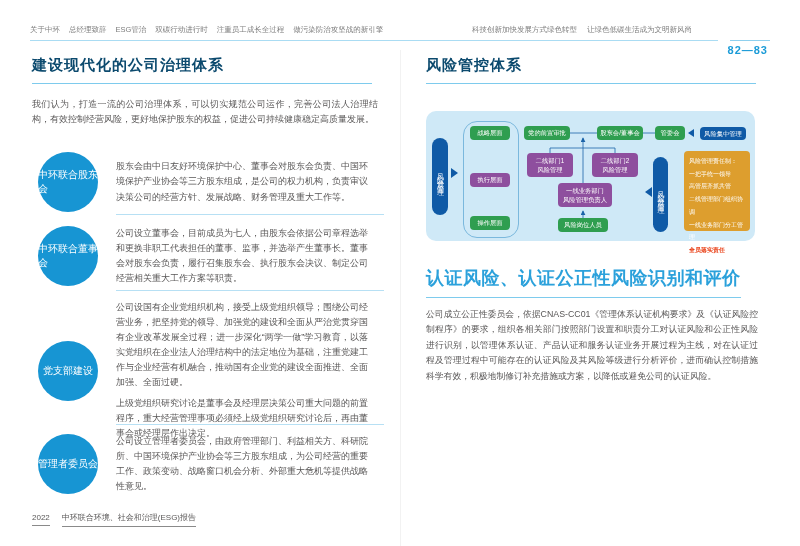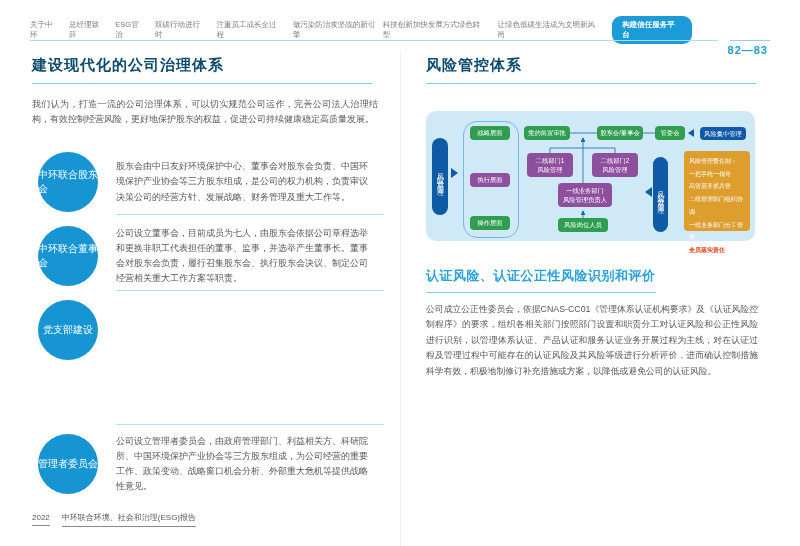--- a/index.html
+++ b/index.html
@@ -15,21 +15,21 @@
   .nav-right{margin-left:auto;display:flex;gap:10px;align-items:center;margin-right:78px;}
   .nav-pill{background:#1b9bd7;color:#fff;border-radius:9px;padding:4px 10px;font-weight:bold;}
   .pagenum{position:absolute;right:2px;top:24px;color:#1b9bd7;font-size:11px;font-weight:bold;letter-spacing:1px;}
   .nav-rule{position:absolute;left:30px;top:40px;width:688px;height:1px;background:#aadcf3;}
   .pagenum-rule{position:absolute;right:30px;top:40px;width:40px;height:1px;background:#8fd0ee;}
   .fold{position:absolute;left:400px;top:50px;bottom:0;width:1px;background:rgba(0,0,0,0.05);}
 
   
   .sec-title{margin:0;font-size:15px;font-weight:bold;color:#0c4a6e;letter-spacing:1px;}
   .title-rule{height:1px;background:#7ecbed;margin-top:8px;}
-  .sub-title{margin:0;display:inline-block;font-size:13px;font-weight:bold;color:#2ba1db;
+  .sub-title{margin:0;display:inline-block;font-size:18px;font-weight:bold;color:#2ba1db;
     letter-spacing:0.5px;border-bottom:1px solid #7ecbed;padding-bottom:7px;}
   p{margin:0;}
 
   
   .page-left{position:absolute;left:32px;top:56px;width:348px;height:486px;}
   .intro{margin-top:13px;width:346px;font-size:9px;line-height:1.7;color:#595757;text-align:justify;}
   .gov-row{position:absolute;left:0;width:348px;display:flex;align-items:center;gap:18px;padding-left:6px;box-sizing:border-box;}
   .badge-circle{width:60px;height:60px;border-radius:50%;background:#1795d3;color:#fff;
     flex-shrink:0;display:flex;align-items:center;justify-content:center;font-size:10px;}
   .gov-text{font-size:9px;line-height:1.67;color:#595757;text-align:justify;width:252px;}
@@ -73,21 +73,20 @@
     <span>关于中环</span>
     <span>总经理致辞</span>
     <span>ESG管治</span>
     <span>双碳行动进行时</span>
     <span>注重员工成长全过程</span>
     <span>做污染防治攻坚战的新引擎</span>
   </nav>
   <nav class="nav-right">
     <span>科技创新加快发展方式绿色转型</span>
     <span>让绿色低碳生活成为文明新风尚</span>
-    <span class="nav-pill">构建信任服务平台</span>
   </nav>
   <span class="pagenum">82—83</span>
 </header>
 <div class="nav-rule"></div>
 <div class="pagenum-rule"></div>
 <div class="fold"></div>
 
 <section class="page-left">
   <h1 class="sec-title">建设现代化的公司治理体系</h1>
   <div class="title-rule" style="width:340px;"></div>
@@ -104,20 +103,24 @@
   <div class="gov-row" style="top:170px;">
     <div class="badge-circle">中环联合董事会</div>
     <div class="gov-text">
         <p>公司设立董事会，目前成员为七人，由股东会依据公司章程选举和更换非职工代表担任的董事、监事，并选举产生董事长。董事会对股东会负责，履行召集股东会、执行股东会决议、制定公司经营相关重大工作方案等职责。</p>
       </div>
   </div>
   <div class="gov-divider" style="top:234px;"></div>
 
   <div class="gov-row" style="top:244px;">
     <div class="badge-circle">党支部建设</div>
+    <div class="gov-text">
+      <p>公司设国有企业党组织机构，接受上级党组织领导；围绕公司经营业务，把坚持党的领导、加强党的建设和全面从严治党贯穿国有企业改革发展全过程；进一步深化“两学一做”学习教育，以落实党组织在企业法人治理结构中的法定地位为基础，注重党建工作与企业经营有机融合，推动国有企业党的建设全面推进、全面加强、全面过硬。</p>
+      <p>上级党组织研究讨论是董事会及经理层决策公司重大问题的前置程序，重大经营管理事项必须经上级党组织研究讨论后，再由董事会或经理层作出决定。</p>
+    </div>
   </div>
   <div class="gov-divider" style="top:368px;"></div>
 
   <div class="gov-row" style="top:378px;">
     <div class="badge-circle">管理者委员会</div>
     <div class="gov-text">
         <p>公司设立管理者委员会，由政府管理部门、利益相关方、科研院所、中国环境保护产业协会等三方股东组成，为公司经营的重要工作、政策变动、战略窗口机会分析、外部重大危机等提供战略性意见。</p>
       </div>
   </div>
 

